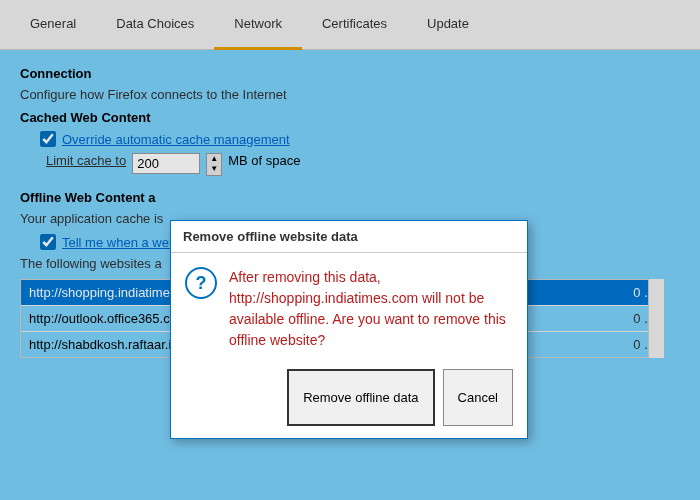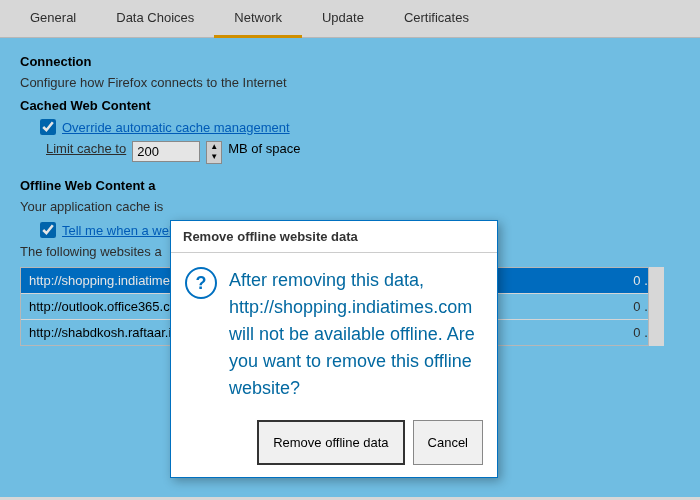--- a/index.html
+++ b/index.html
@@ -14,21 +14,21 @@
     }
 
     
     .tab-bar {
       display: flex;
       background: #f0f0f0;
       border-bottom: 1px solid #ccc;
       padding: 0 10px;
     }
     .tab {
-      padding: 10px 20px;
+      padding: 16px 20px;
       cursor: pointer;
       color: #333;
       border-bottom: 3px solid transparent;
       margin-bottom: -1px;
     }
     .tab.active {
       border-bottom: 3px solid #e8a000;
       font-weight: normal;
       background: #f0f0f0;
     }
@@ -143,21 +143,21 @@
       position: absolute;
       top: 0; left: 0; right: 0; bottom: 0;
       background: rgba(0,0,0,0.1);
       z-index: 10;
     }
 
     .dialog {
       position: absolute;
       top: 220px;
       left: 170px;
-      width: 328px;
+      width: 358px;
       background: #fff;
       border: 1px solid #0070c0;
       box-shadow: 3px 3px 10px rgba(0,0,0,0.3);
       z-index: 20;
     }
 
     .dialog-titlebar {
       background: #fff;
       padding: 8px 12px;
       border-bottom: 1px solid #ccc;
@@ -181,55 +181,55 @@
       color: #0070c0;
       display: flex;
       align-items: center;
       justify-content: center;
       font-size: 18px;
       font-weight: bold;
       flex-shrink: 0;
     }
 
     .dialog-text {
-      font-size: 18px;
+      font-size: 14px;
       line-height: 1.5;
-      color: #0369a1;
+      color: #b91c1c;
     }
 
     .dialog-buttons {
       display: flex;
       justify-content: flex-end;
       gap: 8px;
       padding: 8px 14px 12px 14px;
     }
 
     .dialog-btn {
-      padding: 13px 14px;
+      padding: 19px 14px;
       font-size: 13px;
       cursor: pointer;
       border: 1px solid #888;
       background: #f0f0f0;
     }
     .dialog-btn.primary {
       border: 2px solid #333;
       background: #f0f0f0;
     }
 
     .truncated { overflow: hidden; white-space: nowrap; }
   </style>
 </head>
 <body>
 
 <div class="tab-bar">
   <div class="tab">General</div>
   <div class="tab">Data Choices</div>
   <div class="tab active">Network</div>
+  <div class="tab">Certificates</div>
   <div class="tab">Update</div>
-  <div class="tab">Certificates</div>
 </div>
 
 <div class="content">
 
   <div class="section-title">Connection</div>
   <div class="section-desc">Configure how Firefox connects to the Internet</div>
 
   <div class="section-title">Cached Web Content</div>
 
   <div class="checkbox-row">

